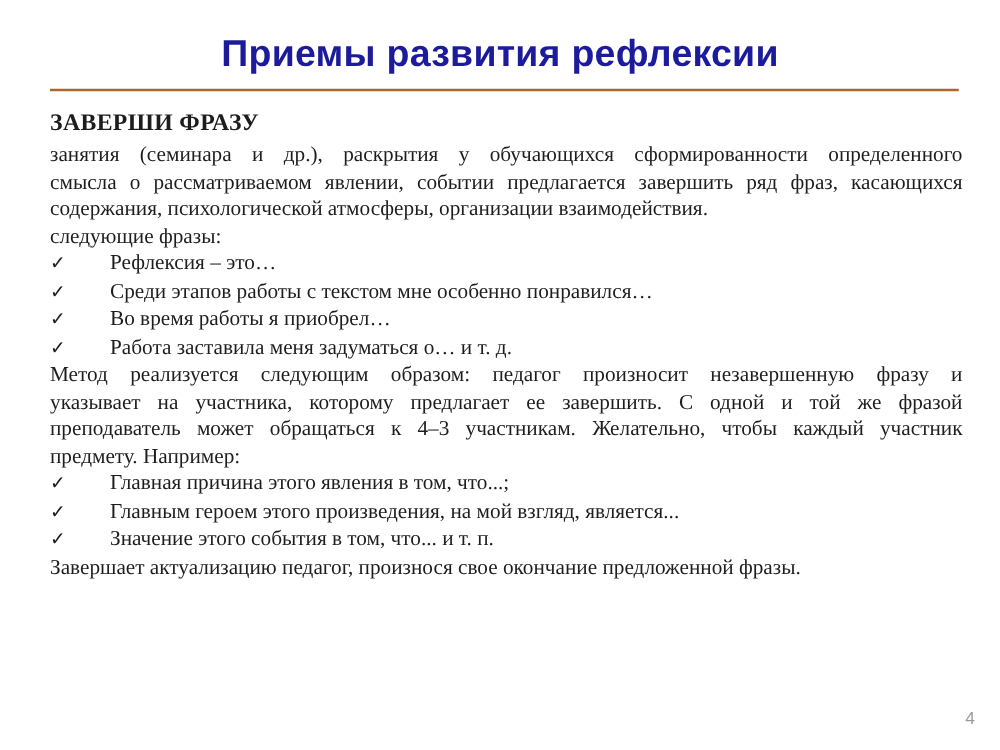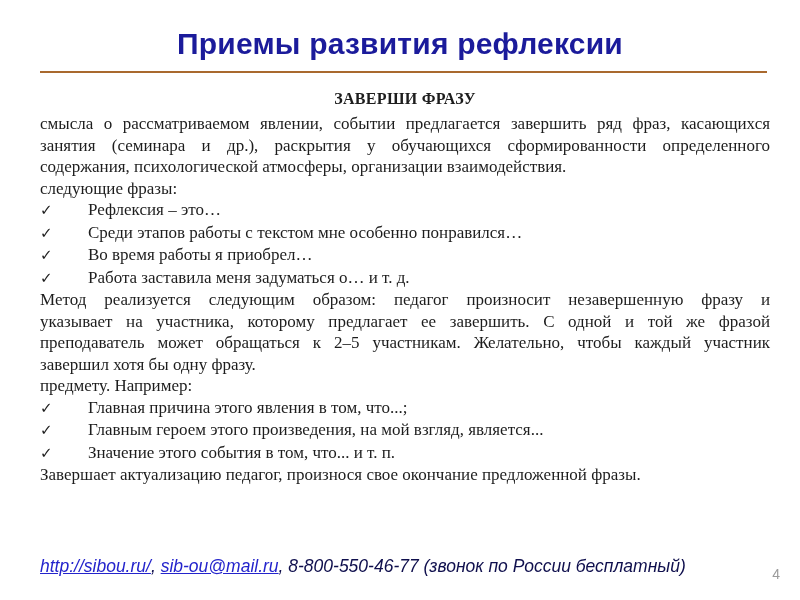--- a/index.html
+++ b/index.html
@@ -22,21 +22,21 @@
     position:absolute; top:71px; left:40px; width:727px; height:2px;
     background:var(--rule_color, #a9692e);
   }
 
   .content {
     position:absolute; top:87px; left:40px; width:730px;
     color:var(--body_color, #1d1d1d);
     font-size:17px; line-height:21.5px;
   }
   .content-heading {
-    text-align:center; font-weight:700; font-size:16px;
+    font-weight:700; font-size:19px;
     line-height:24px; margin-bottom:2px; letter-spacing:0.3px;
   }
   .line { text-align:left; white-space:normal; }
   .line.j { text-align:justify; text-align-last:justify; text-justify:inter-word; }
 
   .bullet { display:flex; align-items:baseline; }
   .bullet .check {
     flex:0 0 48px; width:48px;
     font-family:"DejaVu Sans", sans-serif;
     font-size:15px; font-weight:700;
@@ -67,22 +67,22 @@
 
 <div class="slide">
 
   <div class="slide-title">Приемы развития рефлексии</div>
   <div class="title-rule"></div>
 
   <div class="content">
     <div class="content-heading">ЗАВЕРШИ ФРАЗУ</div>
 
     <div>
+      <div class="line j">занятия (семинара и др.), раскрытия у обучающихся сформированности определенного</div>
       <div class="line j">смысла о рассматриваемом явлении, событии предлагается завершить ряд фраз, касающихся</div>
-      <div class="line j">занятия (семинара и др.), раскрытия у обучающихся сформированности определенного</div>
       <div class="line">содержания, психологической атмосферы, организации взаимодействия.</div>
     </div>
 
     <div>
       <div class="line">следующие фразы:</div>
     </div>
 
     <div>
       <div class="bullet">
         <span class="check">✓</span>
@@ -98,22 +98,21 @@
       </div>
       <div class="bullet">
         <span class="check">✓</span>
         <span class="btext">Работа заставила меня задуматься о… и т. д.</span>
       </div>
     </div>
 
     <div>
       <div class="line j">Метод реализуется следующим образом: педагог произносит незавершенную фразу и</div>
       <div class="line j">указывает на участника, которому предлагает ее завершить. С одной и той же фразой</div>
-      <div class="line j">преподаватель может обращаться к 2–5 участникам. Желательно, чтобы каждый участник</div>
-      <div class="line">завершил хотя бы одну фразу.</div>
+      <div class="line j">преподаватель может обращаться к 4–3 участникам. Желательно, чтобы каждый участник</div>
     </div>
 
     <div>
       <div class="line">предмету. Например:</div>
     </div>
 
     <div>
       <div class="bullet">
         <span class="check">✓</span>
         <span class="btext">Главная причина этого явления в том, что...;</span>
@@ -126,19 +125,16 @@
         <span class="check">✓</span>
         <span class="btext">Значение этого события в том, что... и т. п.</span>
       </div>
     </div>
 
     <div>
       <div class="line">Завершает актуализацию педагог, произнося свое окончание предложенной фразы.</div>
     </div>
   </div>
 
-  <div class="footer">
-    <a href="#">http://sibou.ru/</a><span>, </span><a href="#">sib-ou@mail.ru</a><span>, 8-800-550-46-77 (звонок по России бесплатный)</span>
-  </div>
 
   <div class="page-number">4</div>
 
 </div>
 
 </body></html>

